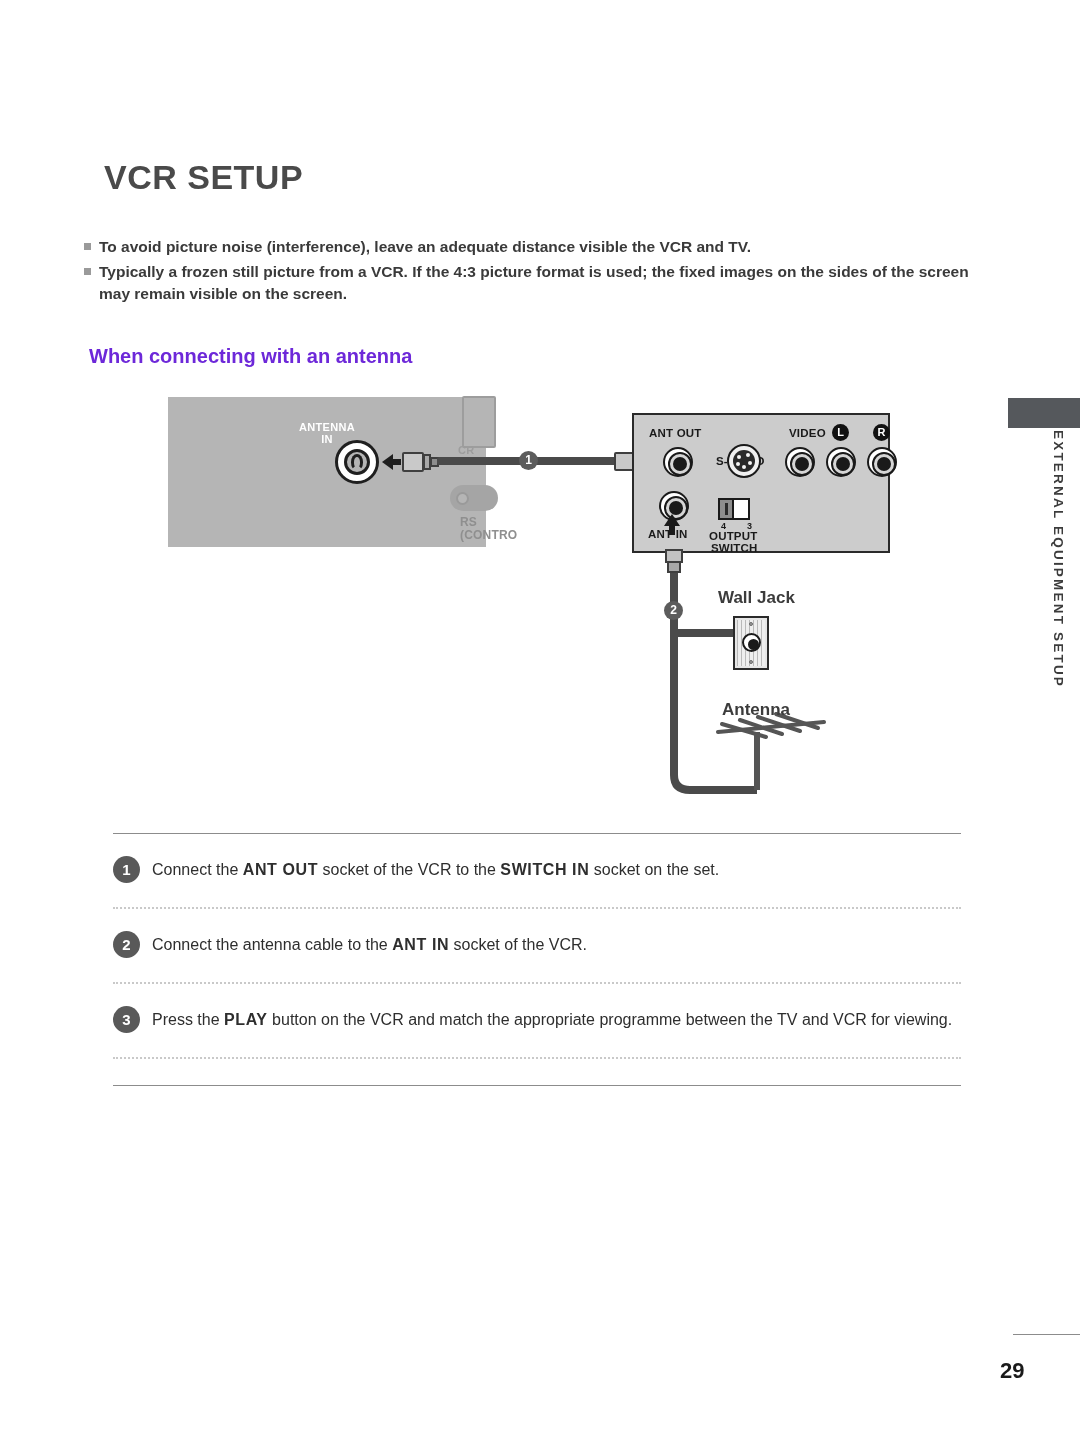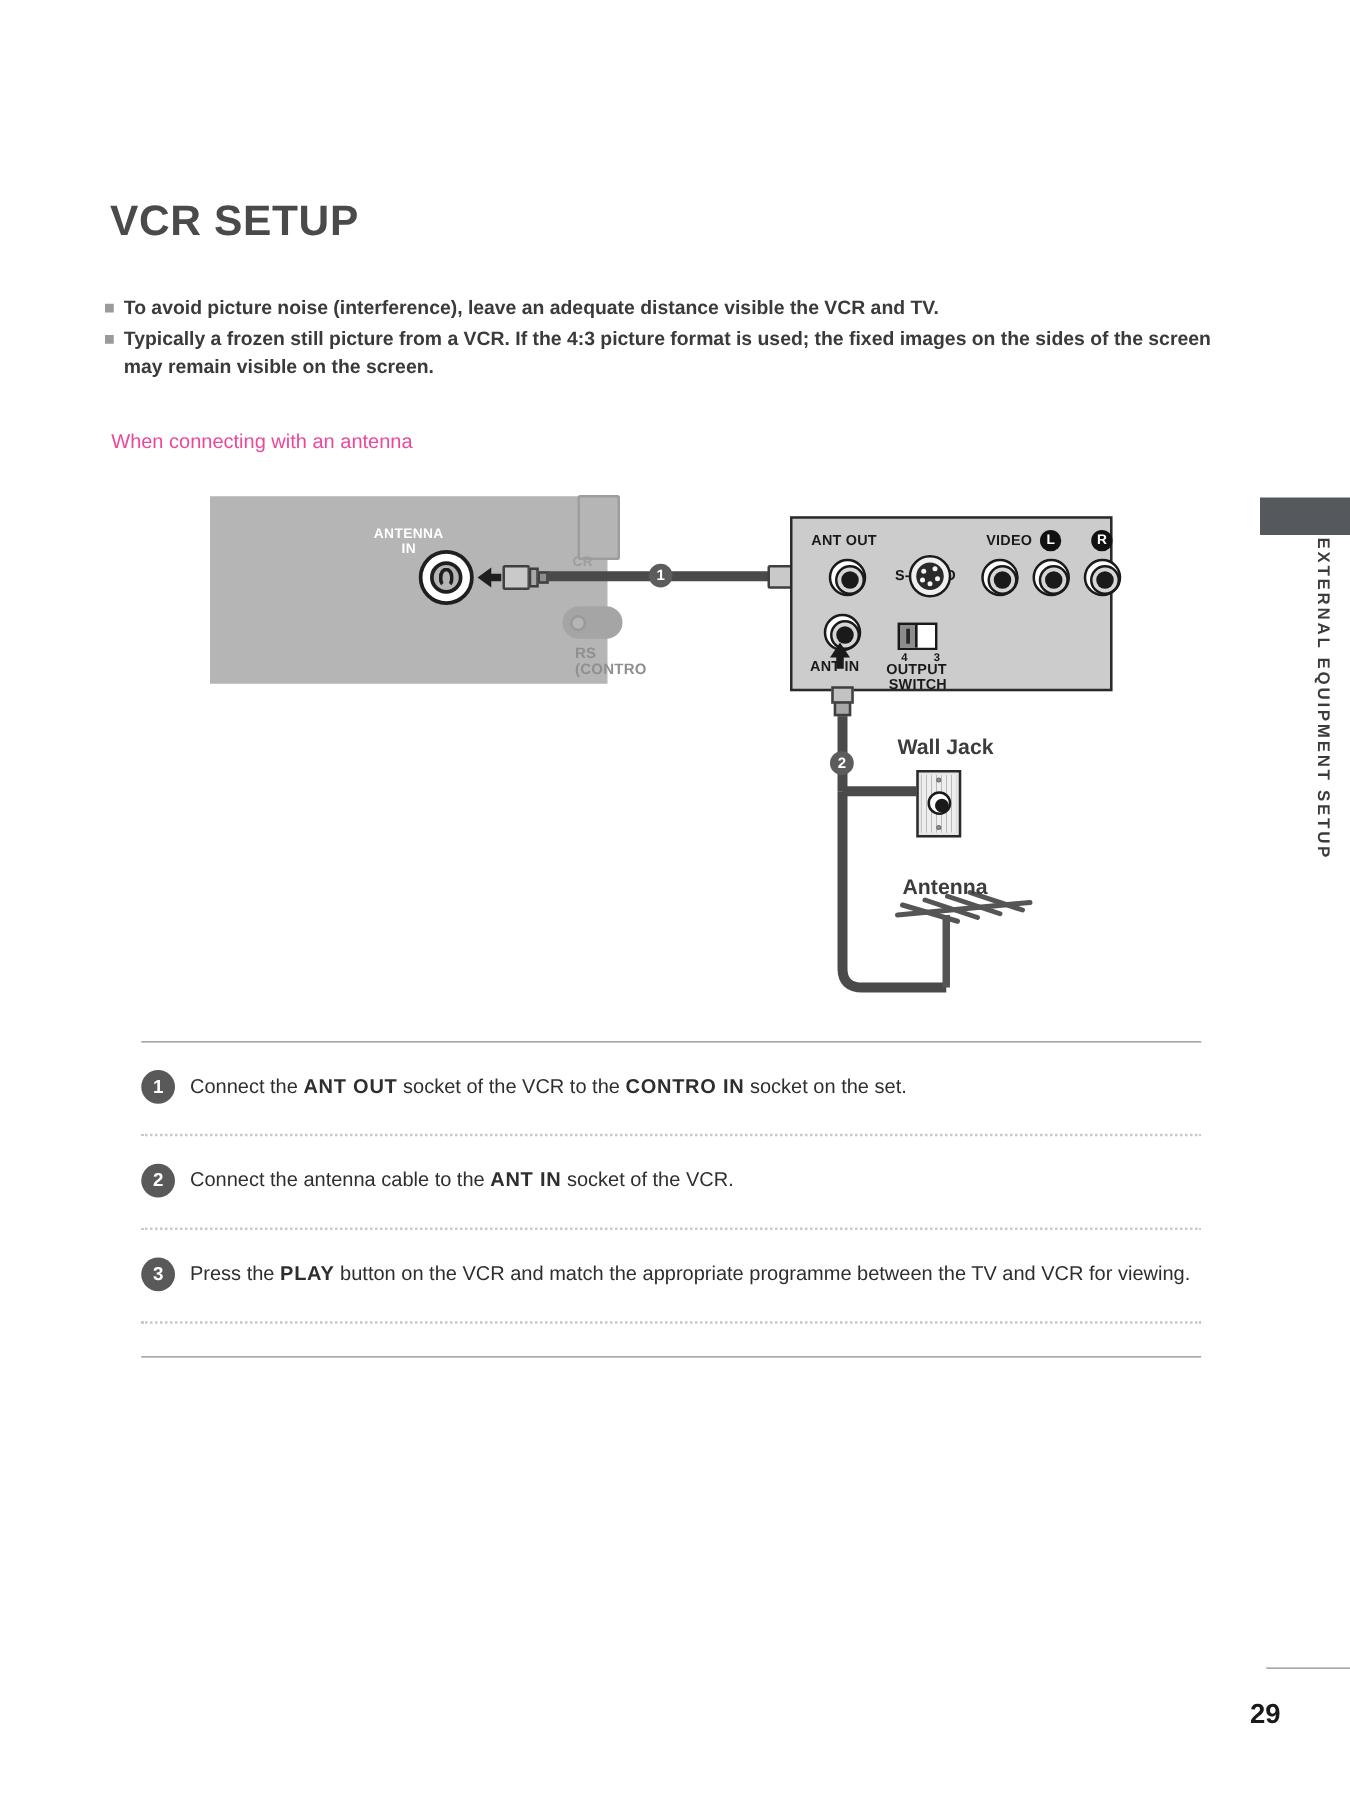--- a/index.html
+++ b/index.html
@@ -10,21 +10,21 @@
     background: #ffffff;
     font-family: "Liberation Sans", sans-serif;
     color: #3c3c3c;
     position: relative;
     overflow: hidden;
   }
 
   
   .page-title {
     position: absolute;
-    left: 88px; top: 158px;
+    left: 104px; top: 158px;
     font-size: 34px;
     font-weight: bold;
     letter-spacing: 0.5px;
     color: #4a4a4a;
   }
 
   
   .intro {
     position: absolute;
     left: 84px; top: 236px;
@@ -44,23 +44,23 @@
     background: #9a9a9a;
     margin-top: 7px; margin-right: 8px;
     flex: 0 0 auto;
   }
   .intro-text { flex: 1 1 auto; }
 
   
   .sub-title {
     position: absolute;
     left: 89px; top: 345px;
-    font-size: 16px;
-    font-weight: normal;
-    color: #ec4899;
+    font-size: 20px;
+    font-weight: bold;
+    color: #6d28d9;
   }
 
   
   .side-tab-block {
     position: absolute;
     right: 0; top: 398px;
     width: 72px; height: 30px;
     background: #55585c;
   }
   .side-tab-text {
@@ -653,21 +653,21 @@
 <div class="wall-coax"></div>
 
 <div class="antenna-label">Antenna</div>
 
 <div class="steps">
   <div class="rule-top"></div>
 
   <div class="step-block">
     <div class="step">
       <div class="step-num">1</div>
-      <div class="step-text"><span>Connect the </span><b>ANT OUT</b><span> socket of the VCR to the </span><b>CONTRO IN</b><span> socket on the set.</span></div>
+      <div class="step-text"><span>Connect the </span><b>ANT OUT</b><span> socket of the VCR to the </span><b>SWITCH IN</b><span> socket on the set.</span></div>
     </div>
     <div class="dotted"></div>
   </div>
 
   <div class="step-block">
     <div class="step">
       <div class="step-num">2</div>
       <div class="step-text"><span>Connect the antenna cable to the </span><b>ANT IN</b><span> socket of the VCR.</span></div>
     </div>
     <div class="dotted"></div>

